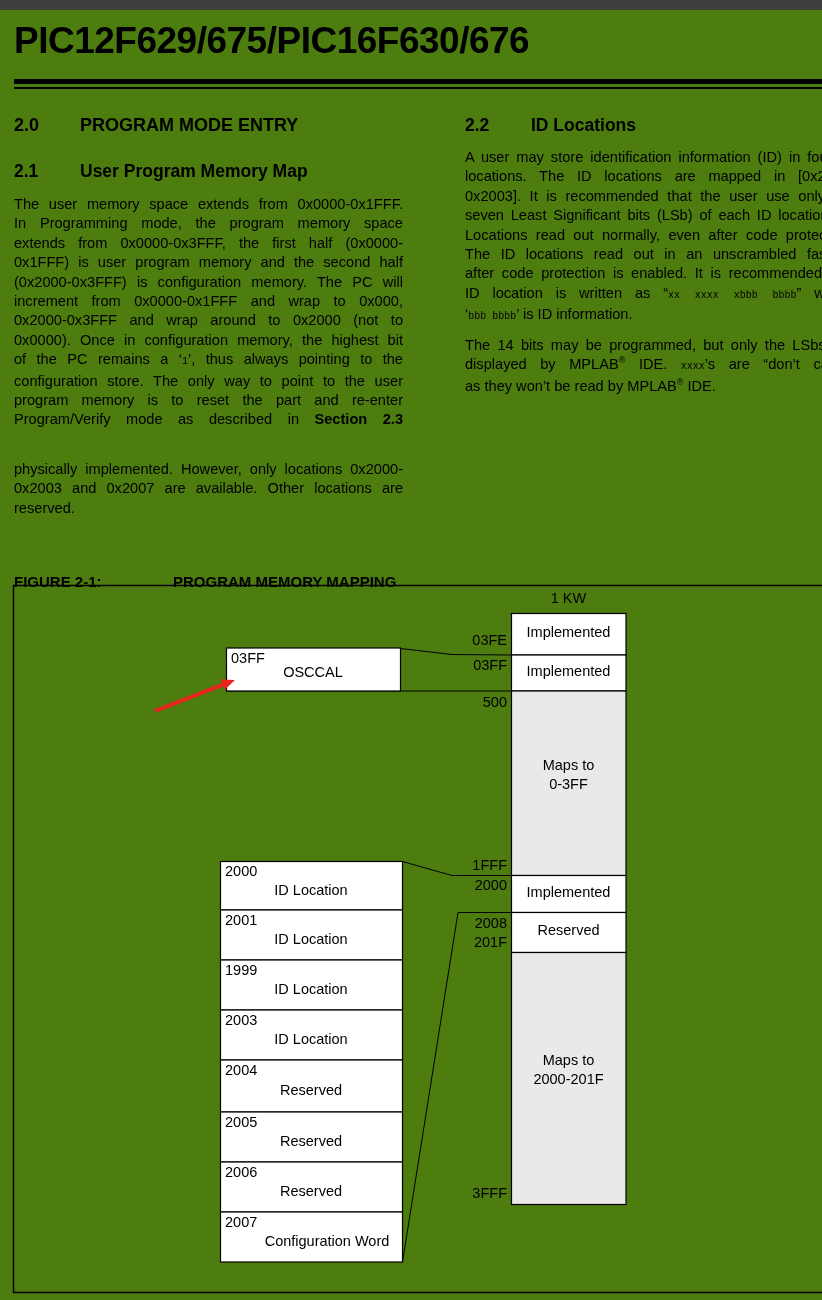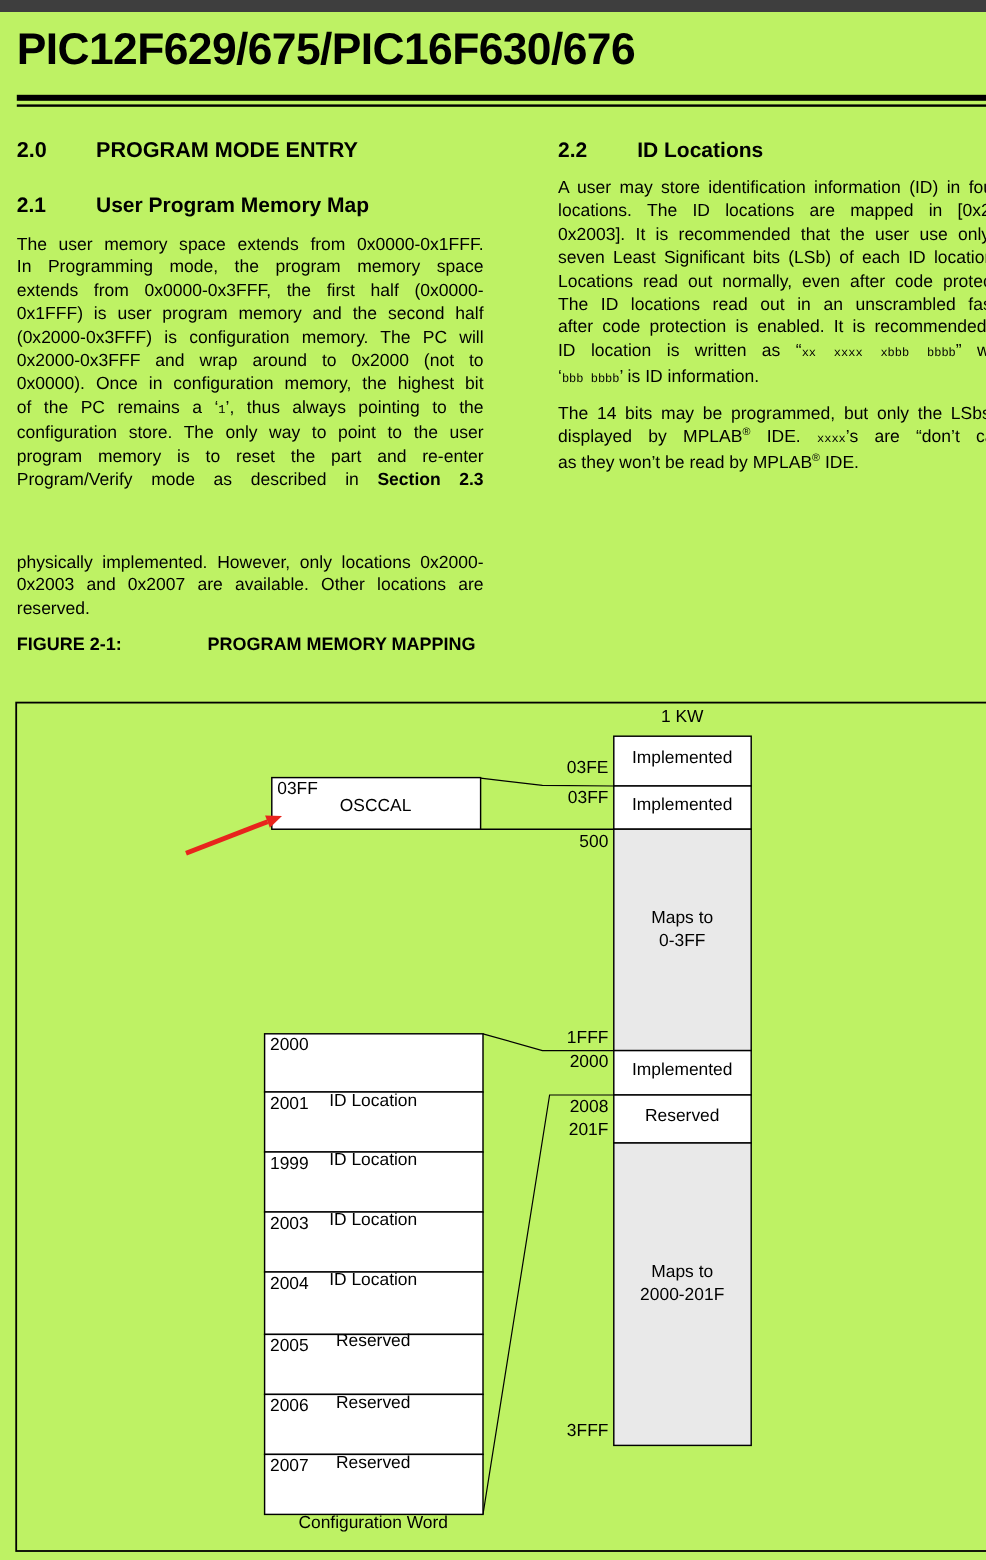--- a/index.html
+++ b/index.html
@@ -1,43 +1,43 @@
 <!DOCTYPE html>
 <html><head>
 <meta charset="utf-8">
 <style>
   html,body{margin:0;padding:0;background:#fff;}
-  .page{position:relative;width:822px;height:1300px;overflow:hidden;background:#bef264;
+  .page{position:relative;width:822px;height:1300px;overflow:hidden;background:#4d7c0f;
         font-family:"Liberation Sans","DejaVu Sans",sans-serif;color:#000;}
   .abs{position:absolute;}
   .topbar{left:0;top:0;width:822px;height:10px;background:#3e3e3e;}
   .doc-title{left:14px;top:20px;font-size:37px;font-weight:bold;letter-spacing:-0.5px;white-space:nowrap;}
   .rule-thick{left:14px;top:79px;width:808px;height:5px;background:#000;}
   .rule-thin{left:14px;top:87px;width:808px;height:2px;background:#000;}
 
   .col{position:absolute;width:389px;}
   .h-sec{font-size:18px;font-weight:bold;white-space:nowrap;}
   .h-sec .num{display:inline-block;width:66px;}
   .h-sub{font-size:17.5px;font-weight:bold;white-space:nowrap;}
   .h-sub .num{display:inline-block;width:66px;}
 
   .para{font-size:14.6px;line-height:19.4px;}
   .para .line{text-align:justify;text-align-last:justify;text-justify:inter-word;}
   .para .line.last{text-align-last:left;}
   .b{font-weight:bold;margin-top:23px;}
   .mono{font-family:"Liberation Mono","DejaVu Sans Mono",monospace;font-size:10px;}
   .sup{font-size:9px;vertical-align:super;line-height:0;}
 
-  .figcap{left:14px;top:529px;font-size:15px;font-weight:bold;white-space:nowrap;}
+  .figcap{left:14px;top:573px;font-size:15px;font-weight:bold;white-space:nowrap;}
   .figcap .num{display:inline-block;width:159px;}
 
   .figlabel{position:absolute;font-size:14.5px;white-space:nowrap;}
   .ctr{width:115px;left:511px;text-align:center;}
   .raddr{width:112px;left:395px;text-align:right;}
-  .blk-name{width:182px;left:220px;text-align:center;margin-top:28px;}
+  .blk-name{width:182px;left:220px;text-align:center;}
   .blk-addr{left:225px;}
   svg{position:absolute;left:0;top:0;}
 </style>
 </head>
 <body>
 
 <div class="page">
 
   <div class="abs topbar"></div>
   <div class="abs doc-title">PIC12F629/675/PIC16F630/676</div>
@@ -49,20 +49,21 @@
   </div>
   <div class="col" style="left:14px;top:161px;">
     <div class="h-sub"><span class="num">2.1</span><span>User Program Memory Map</span></div>
   </div>
   <div class="col para" style="left:14px;top:195px;">
       <div class="line"><span>The user memory space extends from 0x0000-0x1FFF.</span></div>
       <div class="line"><span>In Programming mode, the program memory space</span></div>
       <div class="line"><span>extends from 0x0000-0x3FFF, the first half (0x0000-</span></div>
       <div class="line"><span>0x1FFF) is user program memory and the second half</span></div>
       <div class="line"><span>(0x2000-0x3FFF) is configuration memory. The PC will</span></div>
+      <div class="line"><span>increment from 0x0000-0x1FFF and wrap to 0x000,</span></div>
       <div class="line"><span>0x2000-0x3FFF and wrap around to 0x2000 (not to</span></div>
       <div class="line"><span>0x0000). Once in configuration memory, the highest bit</span></div>
       <div class="line"><span>of the PC remains a ‘</span><span class="mono">1</span><span>’, thus always pointing to the</span></div>
       <div class="line"><span>configuration store. The only way to point to the user</span></div>
       <div class="line"><span>program memory is to reset the part and re-enter</span></div>
       <div class="line"><span>Program/Verify mode as described in </span><span class="b">Section 2.3</span></div>
     </div>
   <div class="col para" style="left:14px;top:460px;">
       <div class="line"><span>physically implemented. However, only locations 0x2000-</span></div>
       <div class="line"><span>0x2003 and 0x2007 are available. Other locations are</span></div>
@@ -156,15 +157,15 @@
   <div class="figlabel blk-name" style="top:981px;">ID Location</div>
   <div class="figlabel blk-addr" style="top:1012px;">2003</div>
   <div class="figlabel blk-name" style="top:1031px;">ID Location</div>
   <div class="figlabel blk-addr" style="top:1062px;text-align:center;">2004</div>
   <div class="figlabel blk-name" style="top:1082px;">Reserved</div>
   <div class="figlabel blk-addr" style="top:1114px;">2005</div>
   <div class="figlabel blk-name" style="top:1133px;">Reserved</div>
   <div class="figlabel blk-addr" style="top:1164px;">2006</div>
   <div class="figlabel blk-name" style="top:1183px;">Reserved</div>
   <div class="figlabel blk-addr" style="top:1214px;">2007</div>
-  <div class="figlabel blk-name" style="top:1233px;">Configuration Word</div>
+  <div class="figlabel blk-name" style="top:1233px;padding-left:16px;">Configuration Word</div>
 
 </div>
 
 </body></html>

